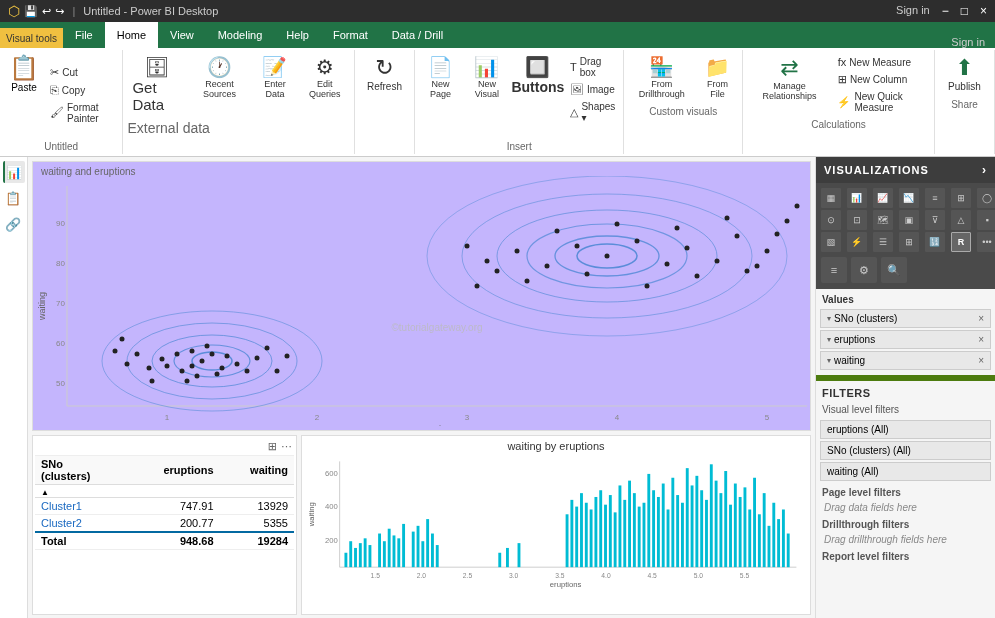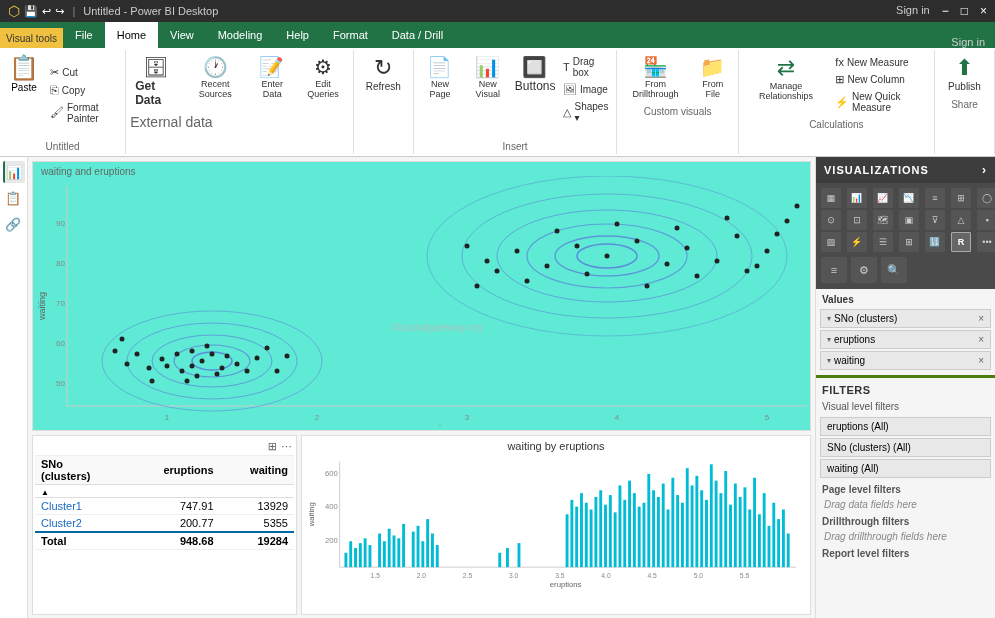--- a/index.html
+++ b/index.html
@@ -21,21 +21,21 @@
 
     
     .left-sidebar { width: 28px; background: #fff; border-right: 1px solid #ddd; display: flex; flex-direction: column; align-items: center; padding-top: 4px; gap: 4px; }
     .left-sidebar-icon { width: 22px; height: 22px; display: flex; align-items: center; justify-content: center; cursor: pointer; border-radius: 2px; color: #555; font-size: 13px; }
     .left-sidebar-icon.active { background: #e8e8e8; border-left: 2px solid #217346; }
 
     
     .canvas-area { flex: 1; background: #f5f5f5; display: flex; flex-direction: column; padding: 4px; gap: 4px; overflow: hidden; }
 
     
-    .charts-top { background: #5eead4; border: 1px solid #ddd; flex: 0 0 260px; position: relative; padding: 4px; }
+    .charts-top { background: #c4b5fd; border: 1px solid #ddd; flex: 0 0 260px; position: relative; padding: 4px; }
     .charts-bottom { display: flex; gap: 4px; flex: 1; }
     .chart-table { background: #fff; border: 1px solid #ddd; width: 265px; padding: 2px; }
     .chart-bar { background: #fff; border: 1px solid #ddd; flex: 1; padding: 4px; position: relative; }
 
     
     .scatter-title { font-size: 10px; color: #666; position: absolute; top: 4px; left: 8px; }
 
     
     .data-table { width: 100%; font-size: 11px; border-collapse: collapse; }
     .data-table th { text-align: left; padding: 2px 6px; border-bottom: 1px solid #ddd; font-weight: 600; background: #f9f9f9; font-size: 10px; }
@@ -129,21 +129,21 @@
         </div>
       </div>
     </div>
     <div class="ribbon-group-label" style="width:100%;text-align:center;font-size:10px;color:#666;margin-top:2px;">Untitled</div>
   </div>
 
   <div class="ribbon-group" style="display:flex;flex-direction:column;align-items:flex-start;padding:2px 4px;border-right:1px solid #e0e0e0;min-width:140px;">
     <div style="display:flex;gap:2px;align-items:flex-start;">
       <div class="ribbon-btn">
         <span style="font-size:20px;">🗄</span>
-        <span style="font-size:12px;font-weight:bold;">Get Data</span>
+        <span style="font-size:15px;">Get Data</span>
       </div>
       <div class="ribbon-btn">
         <span style="font-size:20px;">🕐</span>
         <span style="font-size:9px;text-align:center;">Recent Sources</span>
       </div>
       <div class="ribbon-btn">
         <span style="font-size:20px;">📝</span>
         <span style="font-size:9px;text-align:center;">Enter Data</span>
       </div>
       <div class="ribbon-btn">
@@ -167,21 +167,21 @@
       <div class="ribbon-btn">
         <span style="font-size:20px;">📄</span>
         <span style="font-size:9px;text-align:center;">New Page</span>
       </div>
       <div class="ribbon-btn">
         <span style="font-size:20px;">📊</span>
         <span style="font-size:9px;text-align:center;">New Visual</span>
       </div>
       <div class="ribbon-btn">
         <span style="font-size:20px;">🔲</span>
-        <span style="font-size:12px;text-align:center;">Buttons</span>
+        <span style="font-size:14px;text-align:center;font-weight:bold;">Buttons</span>
       </div>
       <div style="display:flex;flex-direction:column;gap:1px;justify-content:center;margin-top:2px;">
         <div class="ribbon-btn ribbon-btn-sm">
           <span style="font-size:11px;">T</span>
           <span>Drag box</span>
         </div>
         <div class="ribbon-btn ribbon-btn-sm">
           <span style="font-size:11px;">🖼</span>
           <span>Image</span>
         </div>
@@ -520,21 +520,21 @@
         <div class="viz-icon active" style="background:#666;border:1px solid #aaa;color:#fff;font-weight:bold;">R</div>
         <div class="viz-icon">•••</div>
       </div>
       <div style="display:flex;gap:4px;padding:3px 2px;">
         <div class="viz-tool-btn">≡</div>
         <div class="viz-tool-btn">⚙</div>
         <div class="viz-tool-btn">🔍</div>
       </div>
     </div>
 
-    <div style="padding:3px 4px;background:#f5f5f5;border-bottom:3px solid #4d7c0f;">
+    <div style="padding:3px 4px;background:#f5f5f5;border-bottom:6px solid #4d7c0f;">
       <div style="font-size:10px;font-weight:600;color:#333;padding:2px;">Values</div>
 
       <div class="value-item">
         <span style="font-size:8px;color:#666;margin-right:3px;">▾</span>
         <span style="flex:1;">SNo (clusters)</span>
         <span style="color:#666;cursor:pointer;font-size:10px;">×</span>
       </div>
       <div class="value-item">
         <span style="font-size:8px;color:#666;margin-right:3px;">▾</span>
         <span style="flex:1;">eruptions</span>

